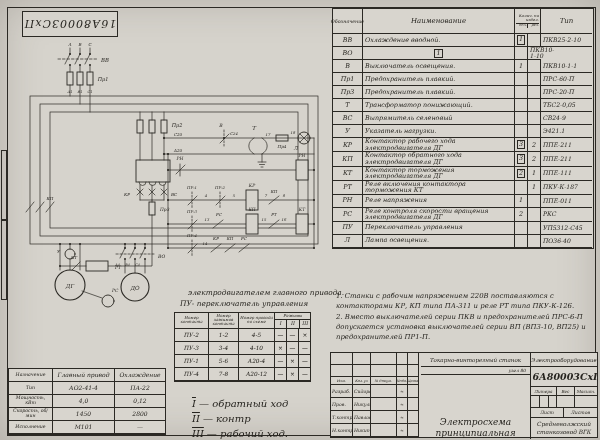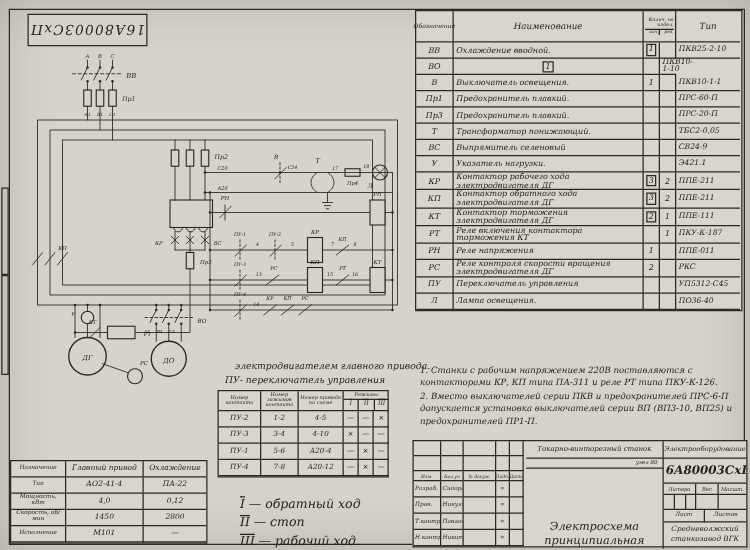--- a/index.html
+++ b/index.html
@@ -532,21 +532,21 @@
           <div>—</div>
           <div>×</div>
           <div>—</div>
         </div>
 
     </div>
   </div>
 
   <div class="legend">
     <div><span class="rn">I</span><span>—  обратный ход</span></div>
-    <div><span class="rn">II</span><span>—  стоп</span></div>
+    <div><span class="rn">II</span><span>—  контр</span></div>
     <div><span class="rn">III</span><span>—  рабочий  ход.</span></div>
   </div>
 
   <div class="motab">
 
       <div class="mo-row">
         <div>Назначение</div>
         <div>Главный привод</div>
         <div>Охлаждение</div>
       </div>

